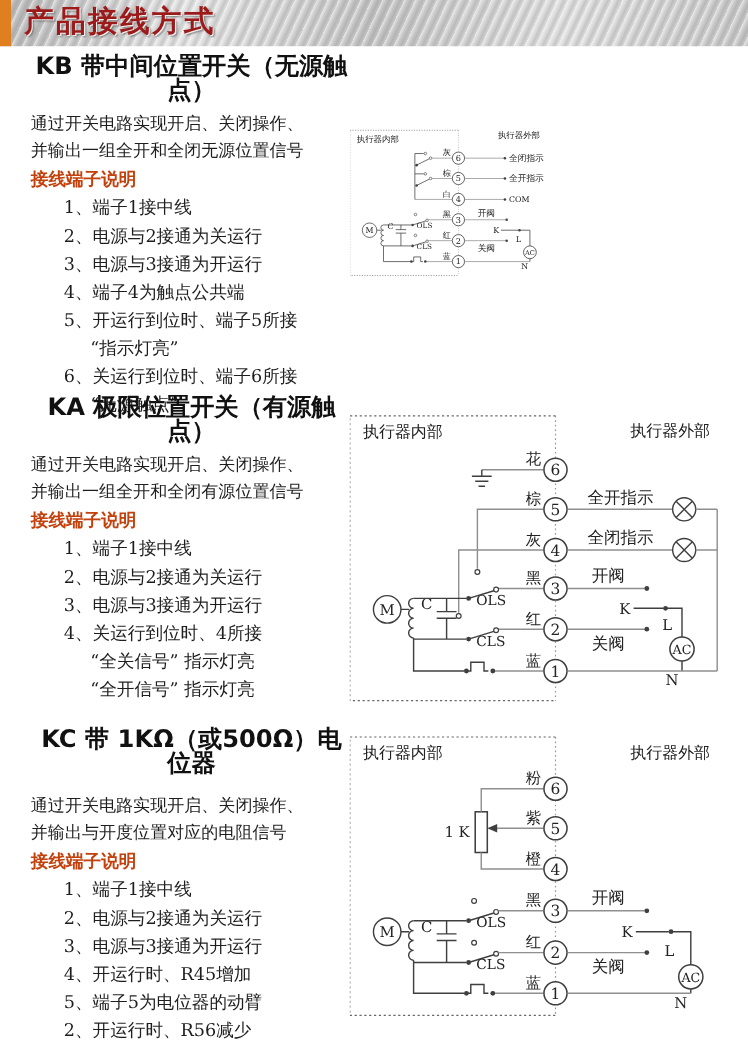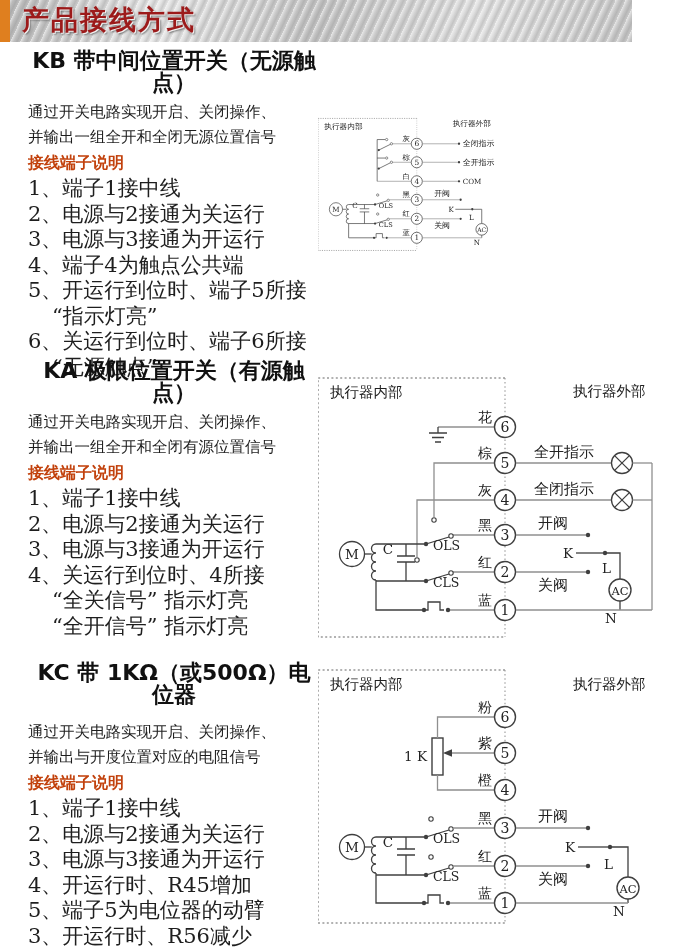--- a/index.html
+++ b/index.html
@@ -1,37 +1,37 @@
 <!DOCTYPE html>
 <html><head>
 <meta charset="utf-8">
 <style>
   html,body{margin:0;padding:0;background:#fff;}
   .page{position:relative;width:680px;height:949px;background:#ffffff;overflow:hidden;
         font-family:"DejaVu Serif", serif;color:#1e1e1e;}
 
   
-  .banner{position:absolute;left:0;top:0;width:632px;height:42px;
+  .banner{position:absolute;left:0;top:0;width:680px;height:42px;
     background:
       repeating-linear-gradient(115deg, rgba(255,255,255,.55) 0px, rgba(255,255,255,0) 3px,
         rgba(110,110,110,.22) 6px, rgba(255,255,255,0) 9px),
       linear-gradient(100deg,#b9b9b9,#e4e4e4 25%,#c3c3c3 50%,#e0e0e0 75%,#c7c7c7);}
   .banner-bar{position:absolute;left:0;top:0;width:10px;height:42px;background:#df7f1f;}
   .banner-title{position:absolute;left:22px;top:0;line-height:40px;margin:0;
     font-family:"DejaVu Sans", sans-serif;font-weight:bold;font-size:27px;letter-spacing:2px;
     color:#9c1a1a;text-shadow:1px 1px 0 #f2f2f2, 2px 2px 2px rgba(70,70,70,.65);}
 
   
   .sec{position:absolute;left:28px;width:292px;}
   .sec-title{font-family:"DejaVu Sans", sans-serif;font-weight:bold;font-size:22px;
              text-align:center;margin:0 0 6px 0;line-height:22px;color:#111;}
   .sec-desc{font-size:15.5px;line-height:25px;}
   .sec-subhead{font-family:"DejaVu Sans", sans-serif;font-weight:bold;font-size:16px;
                line-height:26px;color:#c2410c;}
-  .sec-item{font-size:21px;line-height:25.5px;white-space:nowrap;}
+  .sec-item{font-size:16px;line-height:25.5px;white-space:nowrap;margin-left:30px;}
   .indent{padding-left:24px;}
 
   
   .diag{position:absolute;}
   svg text{fill:#222;font-family:"DejaVu Serif", serif;}
   .wire{stroke:#8f8f8f;stroke-width:1.3;fill:none;}
   .sym{stroke:#3f3f3f;stroke-width:1.3;fill:none;}
   .term{fill:#fff;stroke:#3f3f3f;stroke-width:1.4;}
   .dot{fill:#3f3f3f;stroke:none;}
   .contact{fill:#fff;stroke:#3f3f3f;stroke-width:1.1;}
@@ -320,21 +320,21 @@
   <div class="sec" style="top:662px;">
     <div class="sec-title">KC 带 1KΩ（或500Ω）电位器</div>
     <div class="sec-desc" style="margin-top:14px;">通过开关电路实现开启、关闭操作、</div>
     <div class="sec-desc">并输出与开度位置对应的电阻信号</div>
     <div class="sec-subhead">接线端子说明</div>
     <div class="sec-item">1、端子1接中线</div>
     <div class="sec-item">2、电源与2接通为关运行</div>
     <div class="sec-item">3、电源与3接通为开运行</div>
     <div class="sec-item">4、开运行时、R45增加</div>
     <div class="sec-item">5、端子5为电位器的动臂</div>
-    <div class="sec-item">3、开运行时、R56减少</div>
+    <div class="sec-item">2、开运行时、R56减少</div>
   </div>
 
   <svg class="diag" style="left:318px;top:662px;" width="356" height="268" viewBox="318 662 356 268">
     <g>
       <path class="boxdash" d="M505,670 L318,670 L318,923 L505,923"></path>
       <line class="middash" x1="505" y1="670" x2="505" y2="923"></line>
       <text class="tzone" x="330" y="689">执行器内部</text>
       <text class="tzone" x="573" y="689">执行器外部</text>
     </g>
 

